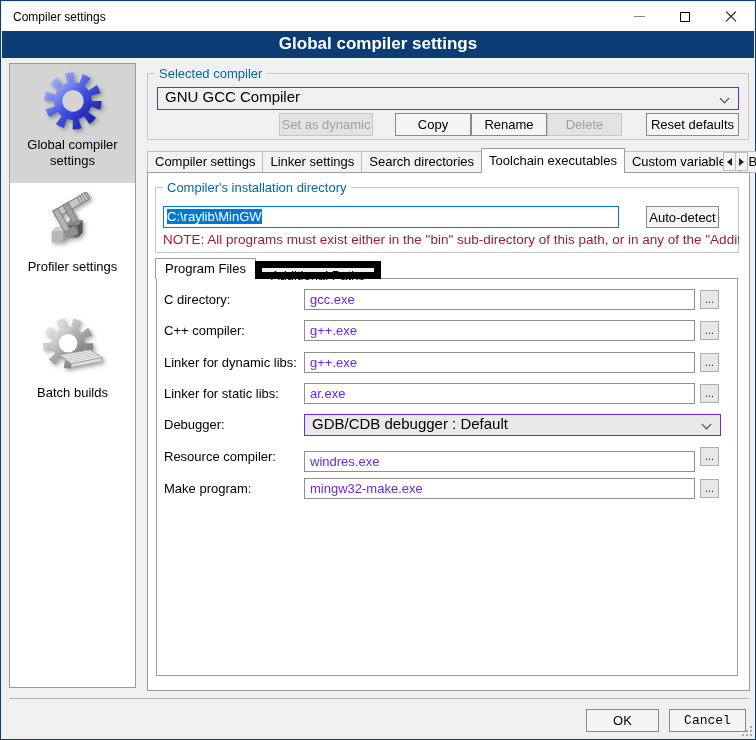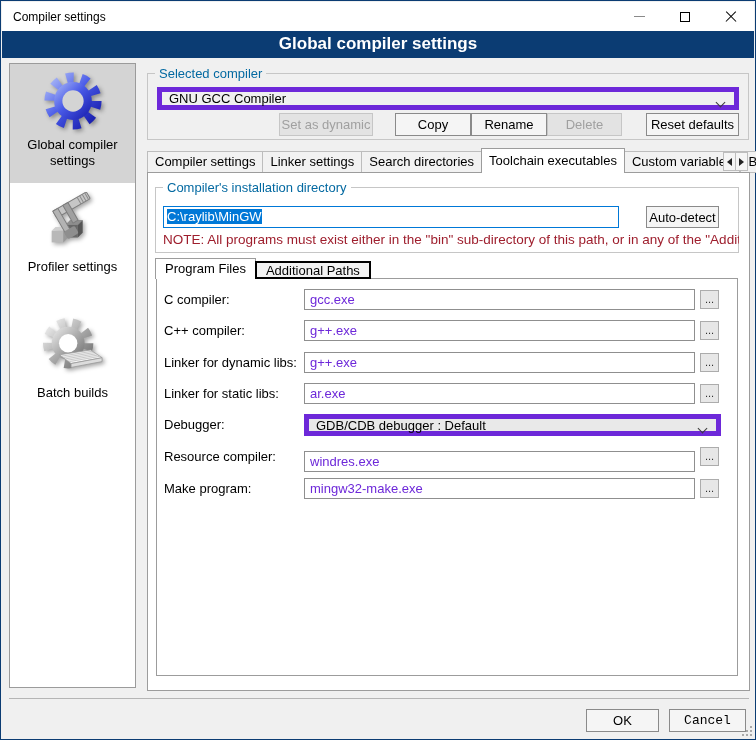--- a/index.html
+++ b/index.html
@@ -36,22 +36,22 @@
 
   
   .groupbox { position:absolute; border:1px solid #C6C6C6; }
   .gb-label { position:absolute; top:-8px; left:7px; padding:0 4px; font-size:13px; color:#0369a1; }
   #gb-compiler { left:146px; top:72px; width:602px; height:67px; }
   #gb-compiler .gb-label { background:#F0F0F0; }
   #gb-dir { left:154px; top:186px; width:584px; height:66px; }
   #gb-dir .gb-label { background:#FFFFFF; }
 
   
-  .combo { position:absolute; border:5px solid #6d28d9; background:#F0F0F0; font-size:13px;
-    display:flex; align-items:center; padding:0 26px 0 7px; cursor:pointer; color:#000; }
+  .combo { position:absolute; border:1px solid #6d28d9; background:#F0F0F0; font-size:15px;
+    display:flex; padding:0 26px 0 7px; cursor:pointer; color:#000; }
   .combo .chev { position:absolute; right:10px; top:7px; width:7px; height:7px;
     border-right:1.6px solid #3c3c3c; border-bottom:1.6px solid #3c3c3c; transform:rotate(45deg); }
   #combo-compiler { left:156px; top:86px; width:582px; height:23px; }
   #combo-debugger { left:303px; top:413px; width:417px; height:22px; background:#E9E9E9; }
   #combo-debugger .chev { top:6px; }
 
   
   .btn { position:absolute; height:23px; background:#F5F5F5; border:1px solid #8A8A8A;
     font-size:13px; color:#000; text-align:center; cursor:pointer; }
   .btn:disabled, .btn.disabled { background:#E3E3E3; border-color:#C6C6C6; color:#A0A0A0; cursor:default; }
@@ -86,21 +86,21 @@
   
   .dir-box { position:absolute; left:162px; top:205px; width:456px; height:22px; background:#fff;
     border:1px solid #0078D7; font-size:13px; padding:2px 3px; white-space:nowrap; overflow:hidden; cursor:text; }
   .dir-box .sel { background:#0078D7; color:#fff; }
   #btn-browse-dir { left:622px; top:206px; }
   .note { position:absolute; left:162px; top:231px; width:576px; font-size:13.5px; color:#9E1E2D;
     white-space:nowrap; overflow:hidden; }
 
   
   .subtabbar { position:absolute; left:155px; top:257px; height:21px; display:flex; align-items:flex-end; z-index:3; }
-  .subtab { height:18px; line-height:16px; background:#F2F2F2; border:2px solid #000000; margin-left:-1px;
+  .subtab { height:18px; line-height:16px; background:#F2F2F2; border:7px solid #000000; margin-left:-1px;
     padding:0 9px; font-size:13px; white-space:nowrap; cursor:pointer; }
   .subtab.active { height:21px; line-height:20px; background:#fff; border:1px solid #9C9C9C; border-bottom:none; }
 
   .innerpanel { position:absolute; left:155px; top:277px; width:582px; height:398px; background:#fff; border:1px solid #9C9C9C; z-index:2; }
 
   
   .row-label { position:absolute; left:163px; width:138px; font-size:13px; color:#000; z-index:4; }
   .row-input { position:absolute; left:303px; width:391px; height:21px; border:1px solid #8F8F8F; background:#fff;
     font-size:13px; padding:0 5px; color:#6d28d9; z-index:4; }
   .row-browse { z-index:4; }
@@ -241,21 +241,21 @@
   <button class="mini-btn" id="btn-browse-dir">...</button>
   <button class="btn z4" id="btn-autodetect">Auto-detect</button>
   <div class="note z4">NOTE: All programs must exist either in the "bin" sub-directory of this path, or in any of the "Additional</div>
 
   <div class="subtabbar">
     <div class="subtab active">Program Files</div>
     <div class="subtab">Additional Paths</div>
   </div>
   <div class="innerpanel"></div>
 
-  <span class="row-label" style="top:291px">C compiler:</span>
+  <span class="row-label" style="top:291px">C directory:</span>
   <input class="row-input" style="top: 288px;" value="gcc.exe">
   <button class="mini-btn row-browse" style="left:699px; top:289px;">...</button>
 
   <span class="row-label" style="top:322px">C++ compiler:</span>
   <input class="row-input" style="top: 319px;" value="g++.exe">
   <button class="mini-btn row-browse" style="left:699px; top:320px;">...</button>
 
   <span class="row-label" style="top:354px">Linker for dynamic libs:</span>
   <input class="row-input" style="top: 351px;" value="g++.exe">
   <button class="mini-btn row-browse" style="left:699px; top:352px;">...</button>

